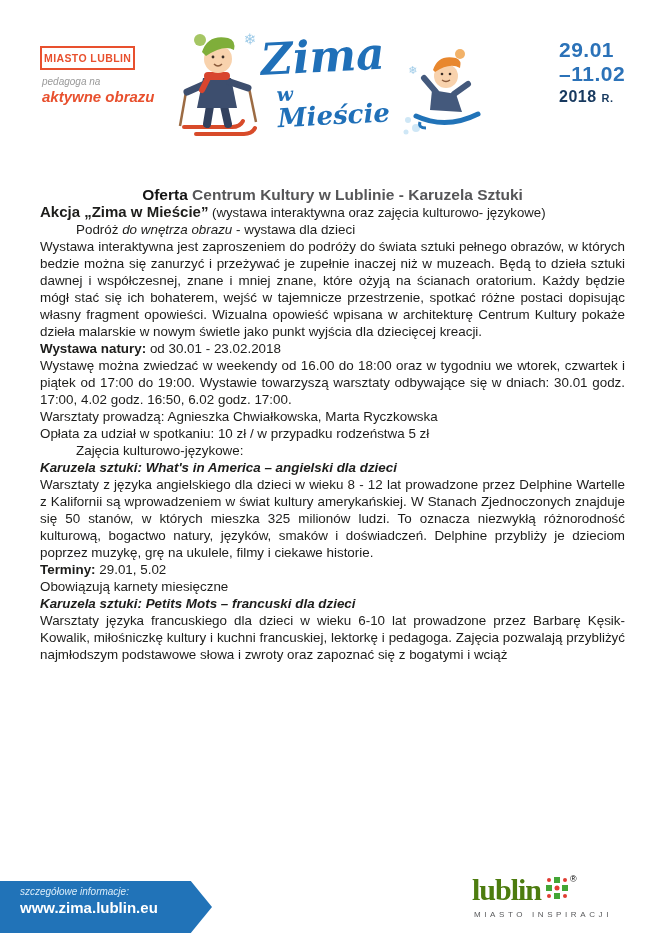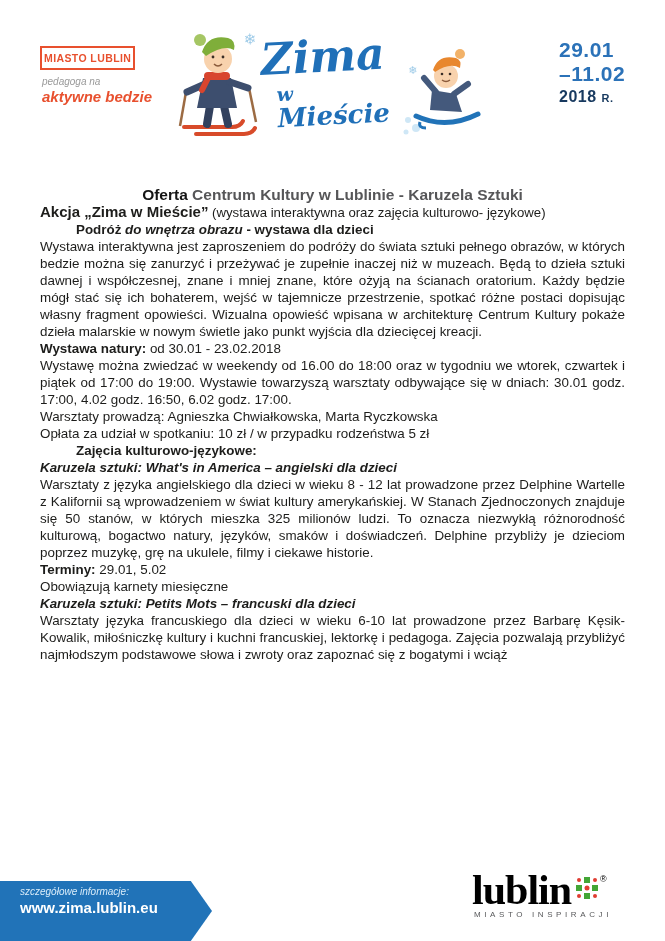--- a/index.html
+++ b/index.html
@@ -63,66 +63,66 @@
     position: absolute;
     top: 186px; left: 40px; width: 585px;
     font-size: 13.4px; line-height: 17px;
   }
   .doc p, .doc h1, .doc .block { margin: 0; }
   .title { font-size: 15.5px; font-weight: bold; text-align: center; margin: 0 0 22px; }
   .t-lead { color: #141414; }
   .t-rest { color: #565658; }
   .akcja { margin: 0 0 13px; font-size: 15px; font-weight: bold; }
   .akcja-n { font-weight: normal; font-size: 13.2px; }
-  .h-bold { font-weight: bold; margin: 0 0 13px; padding-left: 36px; }
+  .h-bold { font-weight: normal; margin: 0 0 13px; padding-left: 36px; }
   .h-bi { font-weight: bold; font-style: italic; margin: 0 0 13px; }
   .just { text-align: justify; }
   .p1 { margin: 0 0 6px; }
   .p3 { margin: 0 0 5px; }
   .mb13 { margin: 0 0 13px; }
   .mb14 { margin: 0 0 14px; }
   .mb17 { margin: 0 0 17px; }
 
   
   .ribbon {
     position: absolute; left: 0; top: 881px;
-    width: 212px; height: 60px;
+    width: 212px; height: 52px;
     background: #2173b8;
     clip-path: polygon(0 0, 90% 0, 100% 50%, 90% 100%, 0 100%);
     padding: 5px 0 0 20px;
     box-sizing: border-box;
   }
   .ribbon-label { font-size: 10px; font-style: italic; color: #d9ecf9; }
   .ribbon-url {
     display: inline-block; margin-top: 2px;
     font-size: 15px; font-weight: bold; color: #ffffff;
     text-decoration: none;
   }
   .citylogo { position: absolute; right: 38px; top: 874px; width: 155px; }
   .cl-row { display: flex; align-items: flex-start; }
   .cl-word {
     font-family: "Liberation Serif", serif;
-    font-weight: bold; font-size: 42px; line-height: 32px;
-    letter-spacing: -1px; color: #000000; text-align: right;
+    font-weight: bold; font-size: 30px; line-height: 32px;
+    letter-spacing: -1px; color: #4d7c0f; text-align: right;
   }
   .cl-icon { margin: 3px 0 0 5px; }
   .cl-reg { font-size: 9px; color: #000; margin: 0 0 0 2px; }
   .cl-tag { margin-top: 4px; padding-left: 2px; font-size: 8px; letter-spacing: 3.6px; color: #58595b; white-space: nowrap; }
 </style>
 </head>
 <body>
 
 <div class="page">
 
   <header class="hdr">
 
     <div class="badge">
       <div class="badge-box">MIASTO LUBLIN</div>
       <div class="badge-sub">pedagoga na</div>
-      <div class="badge-hl">aktywne bedzie</div>
+      <div class="badge-hl">aktywne obrazu</div>
     </div>
 
     <div class="skier">
       <svg width="95" height="112" viewBox="0 0 95 112" xmlns="http://www.w3.org/2000/svg">
         <line x1="14" y1="66" x2="8" y2="100" stroke="#9c6b43" stroke-width="2.5"></line>
         <line x1="77" y1="62" x2="84" y2="96" stroke="#9c6b43" stroke-width="2.5"></line>
         <path d="M12 101 H60 Q68 101 71 95" stroke="#d84b2a" stroke-width="4" fill="none" stroke-linecap="round"></path>
         <path d="M24 108 H72 Q80 108 83 102" stroke="#d84b2a" stroke-width="4" fill="none" stroke-linecap="round"></path>
         <path d="M38 80 L35 98" stroke="#32415e" stroke-width="8" stroke-linecap="round"></path>
         <path d="M52 80 L56 98" stroke="#32415e" stroke-width="8" stroke-linecap="round"></path>

